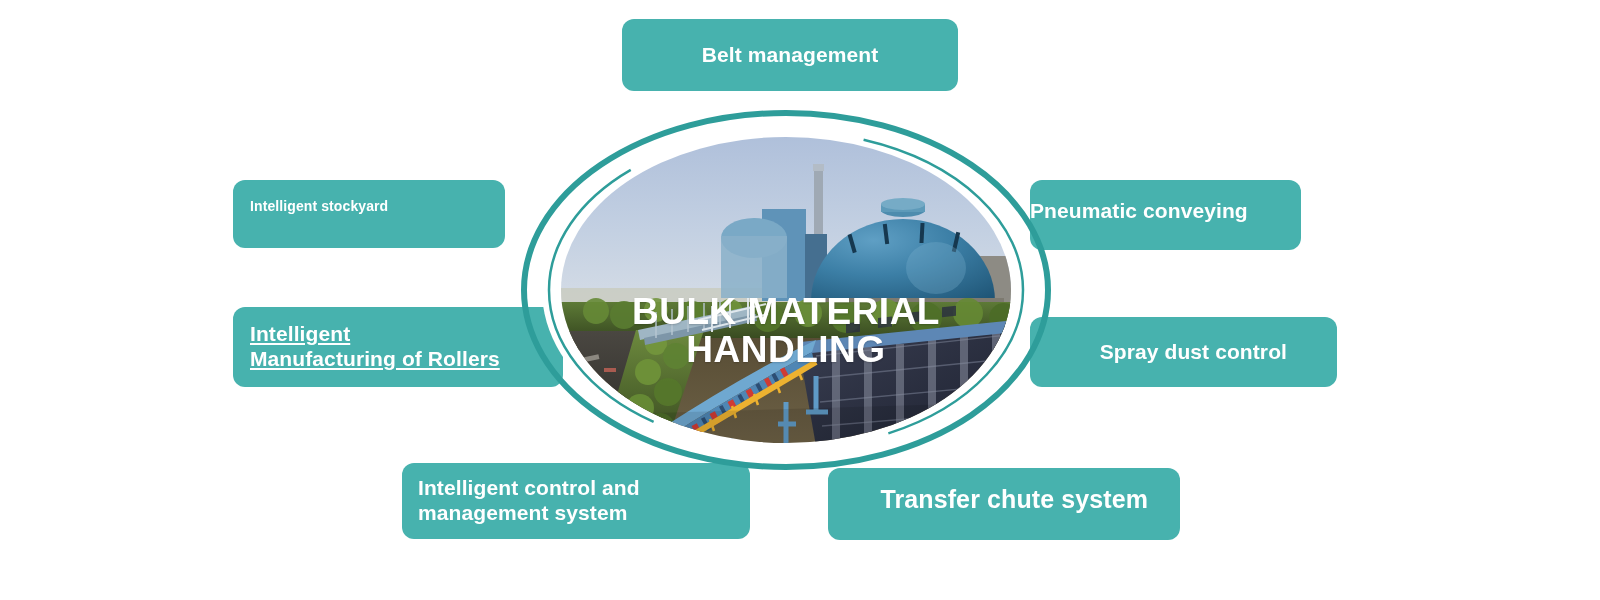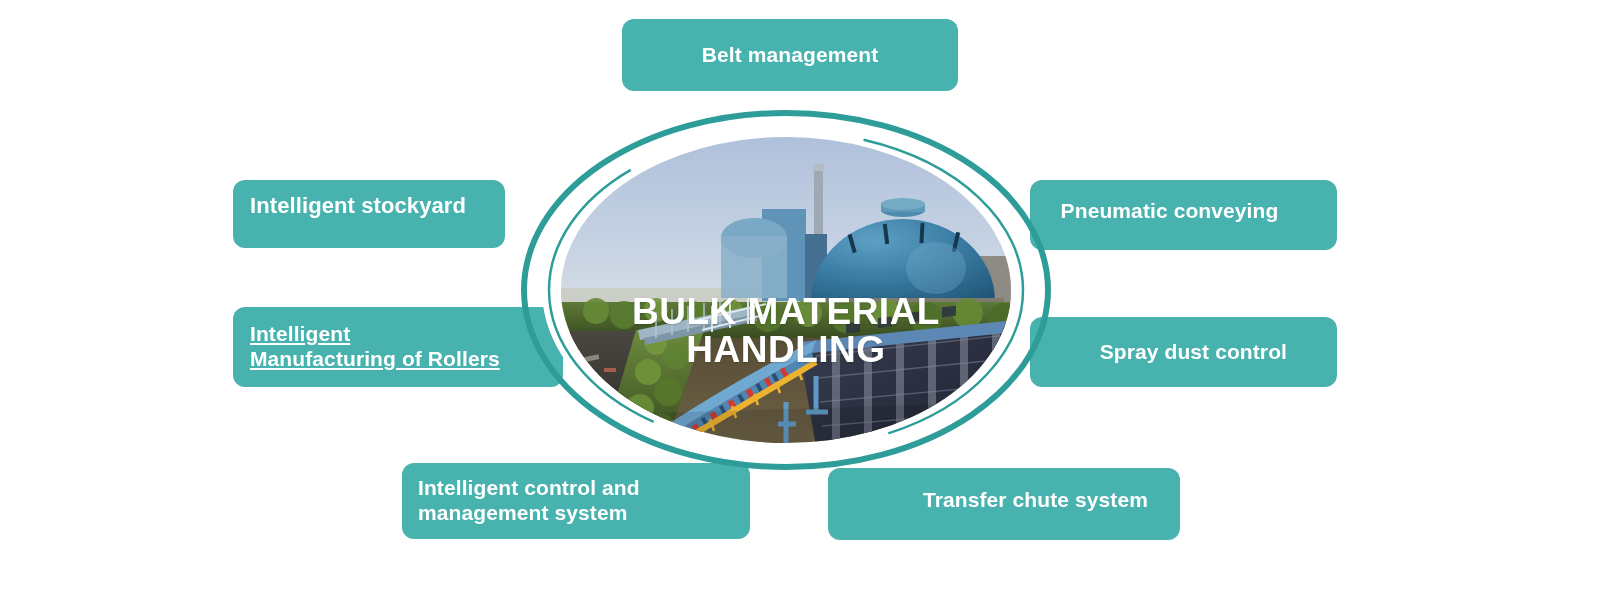--- a/index.html
+++ b/index.html
@@ -43,49 +43,49 @@
   .pill.left-txt   { justify-content: flex-start; text-align: left; }
 
   
   #pill-belt {
     left: 622px; top: 19px; width: 336px; height: 72px;
     font-size: 21px;
     padding: 0 18px;
   }
   #pill-stockyard {
     left: 233px; top: 180px; width: 272px; height: 68px;
-    font-size: 22px;
+    font-size: 14px;
     padding: 0 0 16px 17px;
   }
   #pill-rollers {
     left: 233px; top: 307px; width: 330px; height: 80px;
     font-size: 21px;
     padding: 0 0 0 17px;
     text-decoration: underline;
   }
   #pill-pneumatic {
-    left: 1030px; top: 180px; width: 307px; height: 70px;
+    left: 1030px; top: 180px; width: 271px; height: 70px;
     font-size: 21px;
     padding: 0 28px 8px 0;
-    justify-content: center;
+    justify-content: flex-start;
   }
   #pill-spray {
     left: 1030px; top: 317px; width: 307px; height: 70px;
     font-size: 21px;
     padding: 0 50px 0 4px;
     justify-content: flex-end;
   }
   #pill-control {
     left: 402px; top: 463px; width: 348px; height: 76px;
     font-size: 21px;
     padding: 0 16px 0 16px;
   }
   #pill-transfer {
     left: 828px; top: 468px; width: 352px; height: 72px;
-    font-size: 21px;
+    font-size: 25px;
     padding: 0 32px 8px 0;
     justify-content: flex-end;
   }
 
   
   #medallion {
     position: absolute;
     left: 516px; top: 106px;
     width: 540px; height: 368px;
     z-index: 5;

